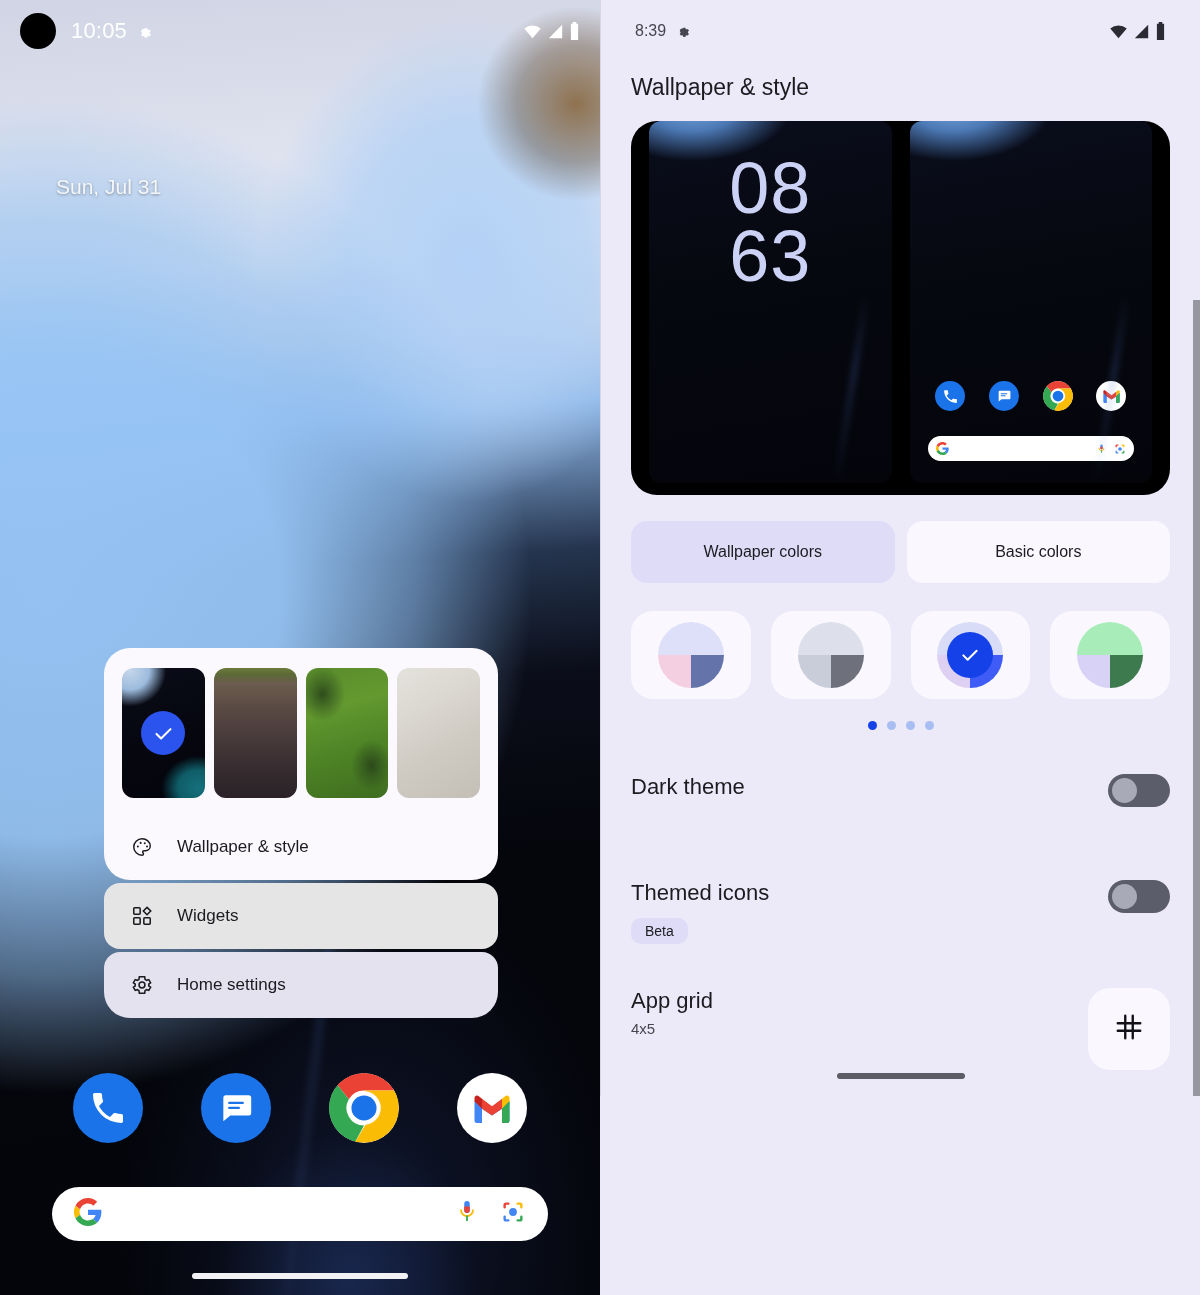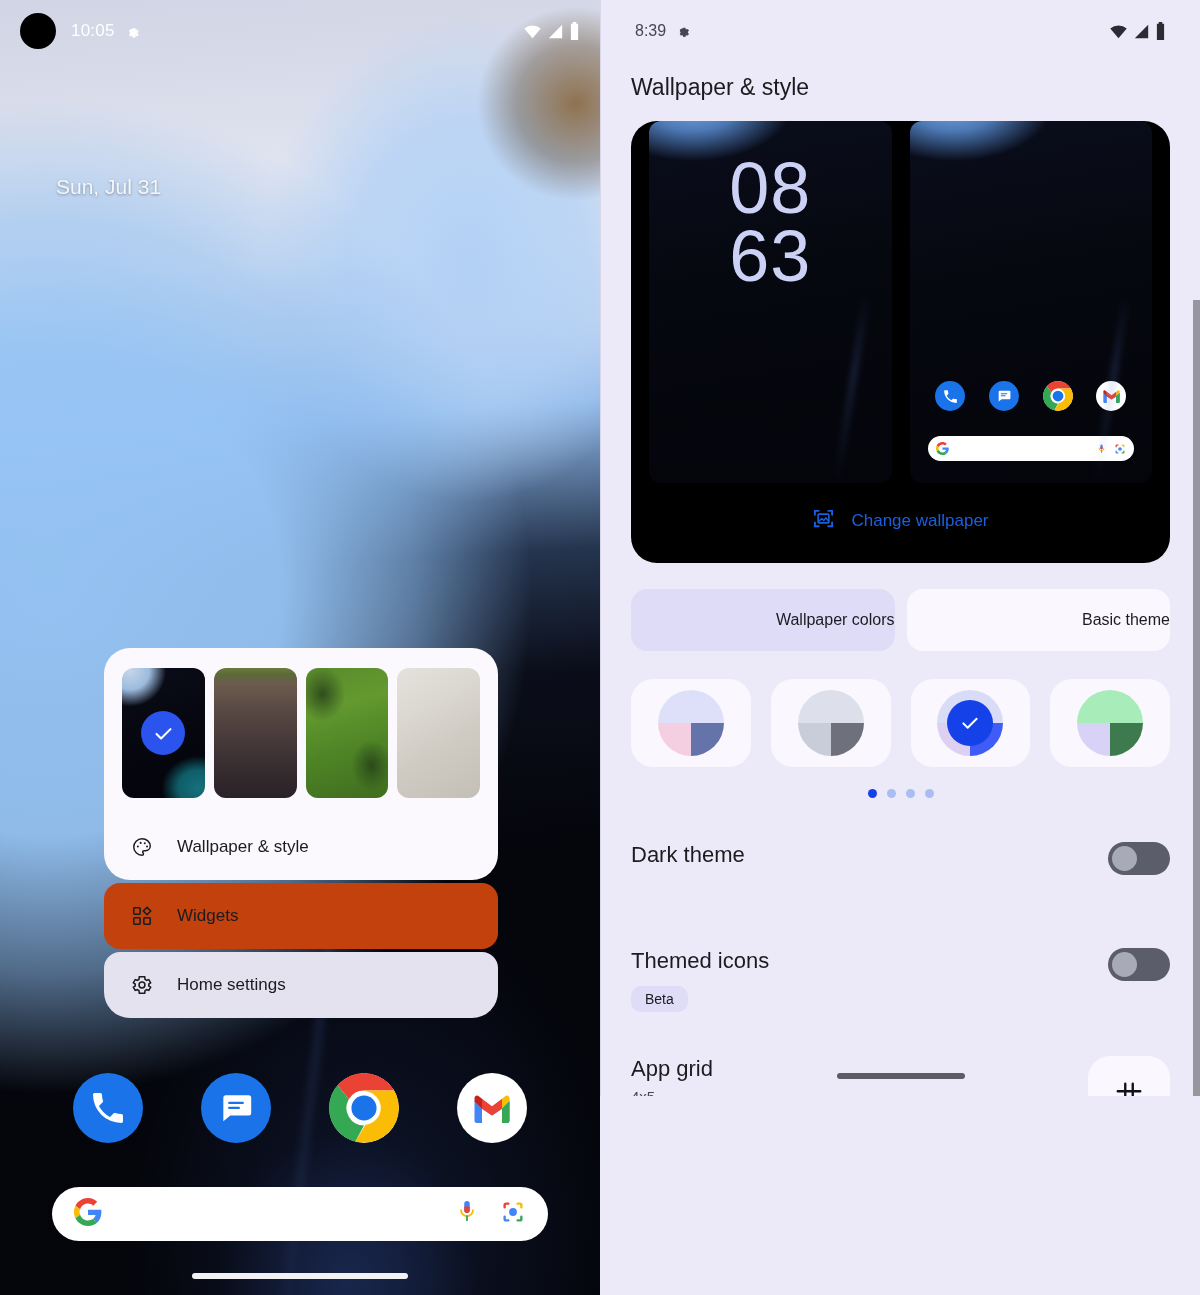--- a/index.html
+++ b/index.html
@@ -38,21 +38,21 @@
     width:3px; height:46%;
     background:linear-gradient(to bottom, rgba(70,110,200,0) 0%, rgba(86,128,220,.5) 35%, rgba(120,160,240,.32) 70%, rgba(70,110,200,0) 100%);
     filter:blur(4px);
     transform:rotate(7deg);
   }
 
   .statusbar-left {
     position:absolute; top:0; left:0; right:0; height:62px;
     display:flex; align-items:center;
     padding:0 20px;
-    color:#fff; font-size:17px;
+    color:#fff; font-size:22px;
     z-index:6;
   }
   .punchhole {
     width:36px; height:36px; border-radius:50%;
     background:#000;
     flex:0 0 36px;
   }
   .sb-time { margin-left:15px; letter-spacing:.2px; }
   .sb-gear { margin-left:9px; display:flex; align-items:center; }
   .sb-right { margin-left:auto; display:flex; align-items:center; gap:5px; }
@@ -117,21 +117,21 @@
     display:flex; align-items:center; justify-content:center;
   }
   .popup-row {
     display:flex; align-items:center;
     height:66px;
     padding:0 26px;
     gap:23px;
     color:#1b1b20;
     font-size:17px;
   }
-  .popup-card.widgets { background:#c2410c; border-radius:16px; }
+  .popup-card.widgets { background:#e5e5e5; border-radius:16px; }
   .popup-card.homesettings { background:#e4e2ef; border-radius:16px 16px 26px 26px; }
   .popup-icon { width:24px; height:24px; display:flex; align-items:center; justify-content:center; flex:0 0 24px; }
 
   
   .dock {
     position:absolute; left:0; right:0; top:1073px;
     display:flex; justify-content:space-around;
     padding:0 44px;
     z-index:5;
   }
@@ -234,21 +234,21 @@
     color:#1b5fe0; font-size:17px;
   }
 
   .tabs {
     display:flex; gap:12px;
     margin:26px 30px 0 30px;
   }
   .tab {
     flex:1 1 0; height:62px;
     border-radius:16px;
-    display:flex; align-items:center; justify-content:flex-end;
+    display:flex; align-items:center; justify-content:center;
     font-size:16px; color:#1b1b20;
   }
   .tab.active { background:#dedcf7; }
   .tab.inactive { background:#faf8fe; }
 
   .swatches {
     display:flex; gap:20px;
     margin:28px 30px 0 30px;
   }
   .swatch {
@@ -569,38 +569,28 @@
               <path d="M19 5h2.5A1.5 1.5 0 0123 6.5V9" stroke="#fbbc05" stroke-width="3" fill="none" stroke-linecap="round"></path>
               <path d="M23 19v2.5a1.5 1.5 0 01-1.5 1.5H19" stroke="#34a853" stroke-width="3" fill="none" stroke-linecap="round"></path>
               <path d="M9 23H6.5A1.5 1.5 0 015 21.5V19" stroke="#4285f4" stroke-width="3" fill="none" stroke-linecap="round"></path>
               <circle cx="14" cy="14" r="4.2" fill="#4285f4"></circle>
             </svg>
           </span>
         </div>
       </div>
     </div>
 
-    <div class="change-wp">
-      <span>
-        <svg width="23" height="23" viewBox="0 0 24 24" fill="none" stroke="#1b5fe0" stroke-width="2" stroke-linecap="round">
-          <path d="M3 8V4h4M17 4h4v4M21 16v4h-4M7 20H3v-4"></path>
-          <rect x="6.4" y="7.4" width="11.2" height="9.2" rx="1" stroke-width="1.7"></rect>
-          <path d="M7.6 14.6l2.6-2.6 2 2 2.2-2.6 2.4 3" stroke-width="1.5" fill="none"></path>
-        </svg>
-      </span>
-      <span>Change wallpaper</span>
-    </div>
   </div>
 
   <div class="tabs">
     <div class="tab active">
       <span>Wallpaper colors</span>
     </div>
     <div class="tab inactive">
-      <span>Basic theme</span>
+      <span>Basic colors</span>
     </div>
   </div>
 
   <div class="swatches">
     <div class="swatch">
       <div class="swatch-circle">
         <div class="sc-top" style="background:#dde0f8"></div>
         <div class="sc-bl" style="background:#f4cfe2"></div>
         <div class="sc-br" style="background:#6573ab"></div>
       </div>

